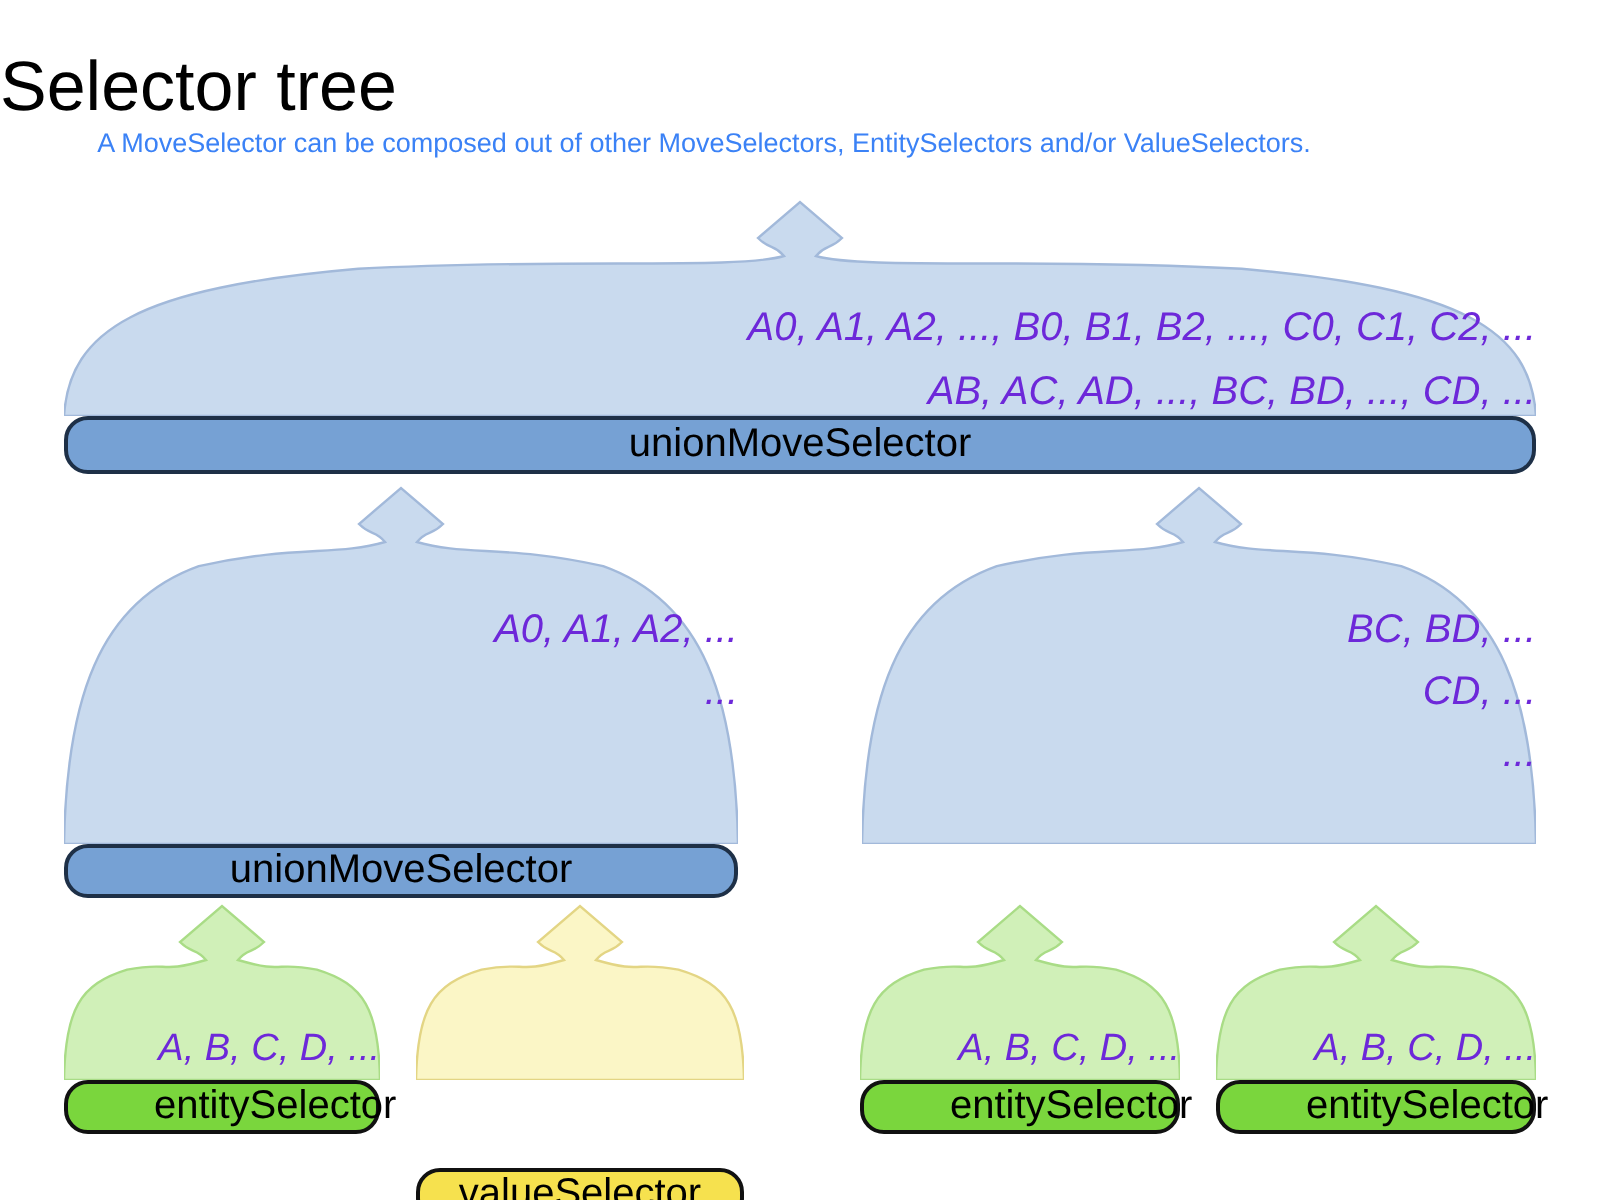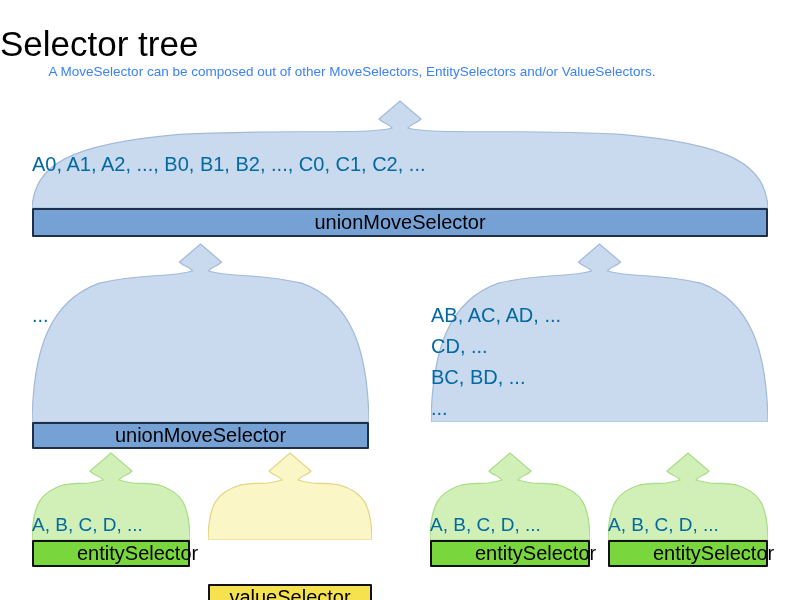--- a/index.html
+++ b/index.html
@@ -20,69 +20,70 @@
     font-size:13.5px; line-height:16px; color:#3b82f6;margin-left:24px;
   }
   .node { position:absolute; }
   .plume-svg { position:absolute; left:0; top:0; display:block; }
   path.plume { stroke-width:1.2; }
   path.plume.blue   { fill:var(--cloud-blue-fill);   stroke:var(--cloud-blue-stroke); }
   path.plume.green  { fill:var(--cloud-green-fill);  stroke:var(--cloud-green-stroke); }
   path.plume.yellow { fill:var(--cloud-yellow-fill); stroke:var(--cloud-yellow-stroke); }
   .lines {
     position:absolute; left:0; width:100%;
-    text-align:left; font-size:20px; color:#0369a1;
+    text-align:right; font-size:20px; color:#6d28d9;font-style:italic;
   }
   .lines div { line-height:32px; }
   .node.mid .lines div { line-height:31px; }
   .node.small .lines { font-size:19px; }
   .node.small .lines div { line-height:22px; }
   .bar {
     position:absolute; left:0; width:100%; box-sizing:border-box;
-    border:2px solid; border-radius:1px;
+    border:2px solid; border-radius:12px;
     text-align:center; font-size:20px; color:#000;
   }
   .bar.blue   { background:var(--bar-blue-fill);   border-color:var(--bar-blue-stroke); }
   .bar.green  { background:var(--bar-green-fill);  border-color:var(--bar-green-stroke);padding-left:43px; }
   .bar.yellow { background:var(--bar-yellow-fill); border-color:var(--bar-yellow-stroke);margin-top:44px; }
 </style>
 </head>
 <body>
 
 <div class="abs title">Selector tree</div>
 <div class="abs subtitle">A MoveSelector can be composed out of other MoveSelectors, EntitySelectors and/or ValueSelectors.</div>
 
 <div class="node top" style="left:32px; top:100px; width:736px; height:137px">
   <svg class="plume-svg" width="736" height="108" viewBox="0 0 736 108">
       <path class="plume blue" d="M 0 108 C 2.9 64.8 36.8 44 147.2 34.4 C 250.2 28.8 336 35 360 28 C 355 22 353 25 347 19 L 368 1 L 389 19 C 383 25 381 22 376 28 C 400 35 485.8 28.8 588.8 34.4 C 699.2 44 733.1 64.8 736 108 Z"></path>
     </svg>
   <div class="lines" style="top:48px">
     <div>A0, A1, A2, ..., B0, B1, B2, ..., C0, C1, C2, ...</div>
+    <div>AB, AC, AD, ..., BC, BD, ..., CD, ...</div>
   </div>
   <div class="bar blue" style="top:108px; height:29px; line-height:25px">unionMoveSelector</div>
 </div>
 
 <div class="node mid" style="left:32px; top:243px; width:337px; height:206px">
   <svg class="plume-svg" width="337" height="179" viewBox="0 0 337 179">
       <path class="plume blue" d="M 0 179 C 1.3 107.4 16.9 58.2 67.4 40.1 C 114.6 29.5 136.5 35 160.5 28 C 155.5 22 153.5 25 147.5 19 L 168.5 1 L 189.5 19 C 183.5 25 181.5 22 176.5 28 C 200.5 35 222.4 29.5 269.6 40.1 C 320.1 58.2 335.7 107.4 337 179 Z"></path>
     </svg>
   <div class="lines" style="top:57px">
+    <div>A0, A1, A2, ...</div>
     <div>...</div>
   </div>
   <div class="bar blue" style="top:179px; height:27px; line-height:23px">unionMoveSelector</div>
 </div>
 
 <div class="node mid" style="left:431px; top:243px; width:337px; height:206px">
   <svg class="plume-svg" width="337" height="179" viewBox="0 0 337 179">
       <path class="plume blue" d="M 0 179 C 1.3 107.4 16.9 58.2 67.4 40.1 C 114.6 29.5 136.5 35 160.5 28 C 155.5 22 153.5 25 147.5 19 L 168.5 1 L 189.5 19 C 183.5 25 181.5 22 176.5 28 C 200.5 35 222.4 29.5 269.6 40.1 C 320.1 58.2 335.7 107.4 337 179 Z"></path>
     </svg>
   <div class="lines" style="top:57px">
-    <div>AB, AC, AD, ...</div>
+    <div>BC, BD, ...</div>
     <div>CD, ...</div>
-    <div>BC, BD, ...</div>
     <div>...</div>
   </div>
 </div>
 
 <div class="node small" style="left:32px; top:452px; width:158px; height:115px">
   <svg class="plume-svg" width="158" height="88" viewBox="0 0 158 88">
       <path class="plume green" d="M 0 88 C 0.6 52.8 7.9 40 31.6 32.8 C 53.7 28.6 47 35 71 28 C 66 22 64 25 58 19 L 79 1 L 100 19 C 94 25 92 22 87 28 C 111 35 104.3 28.6 126.4 32.8 C 150.1 40 157.4 52.8 158 88 Z"></path>
     </svg>
   <div class="lines" style="top:62px">
     <div>A, B, C, D, ...</div>

